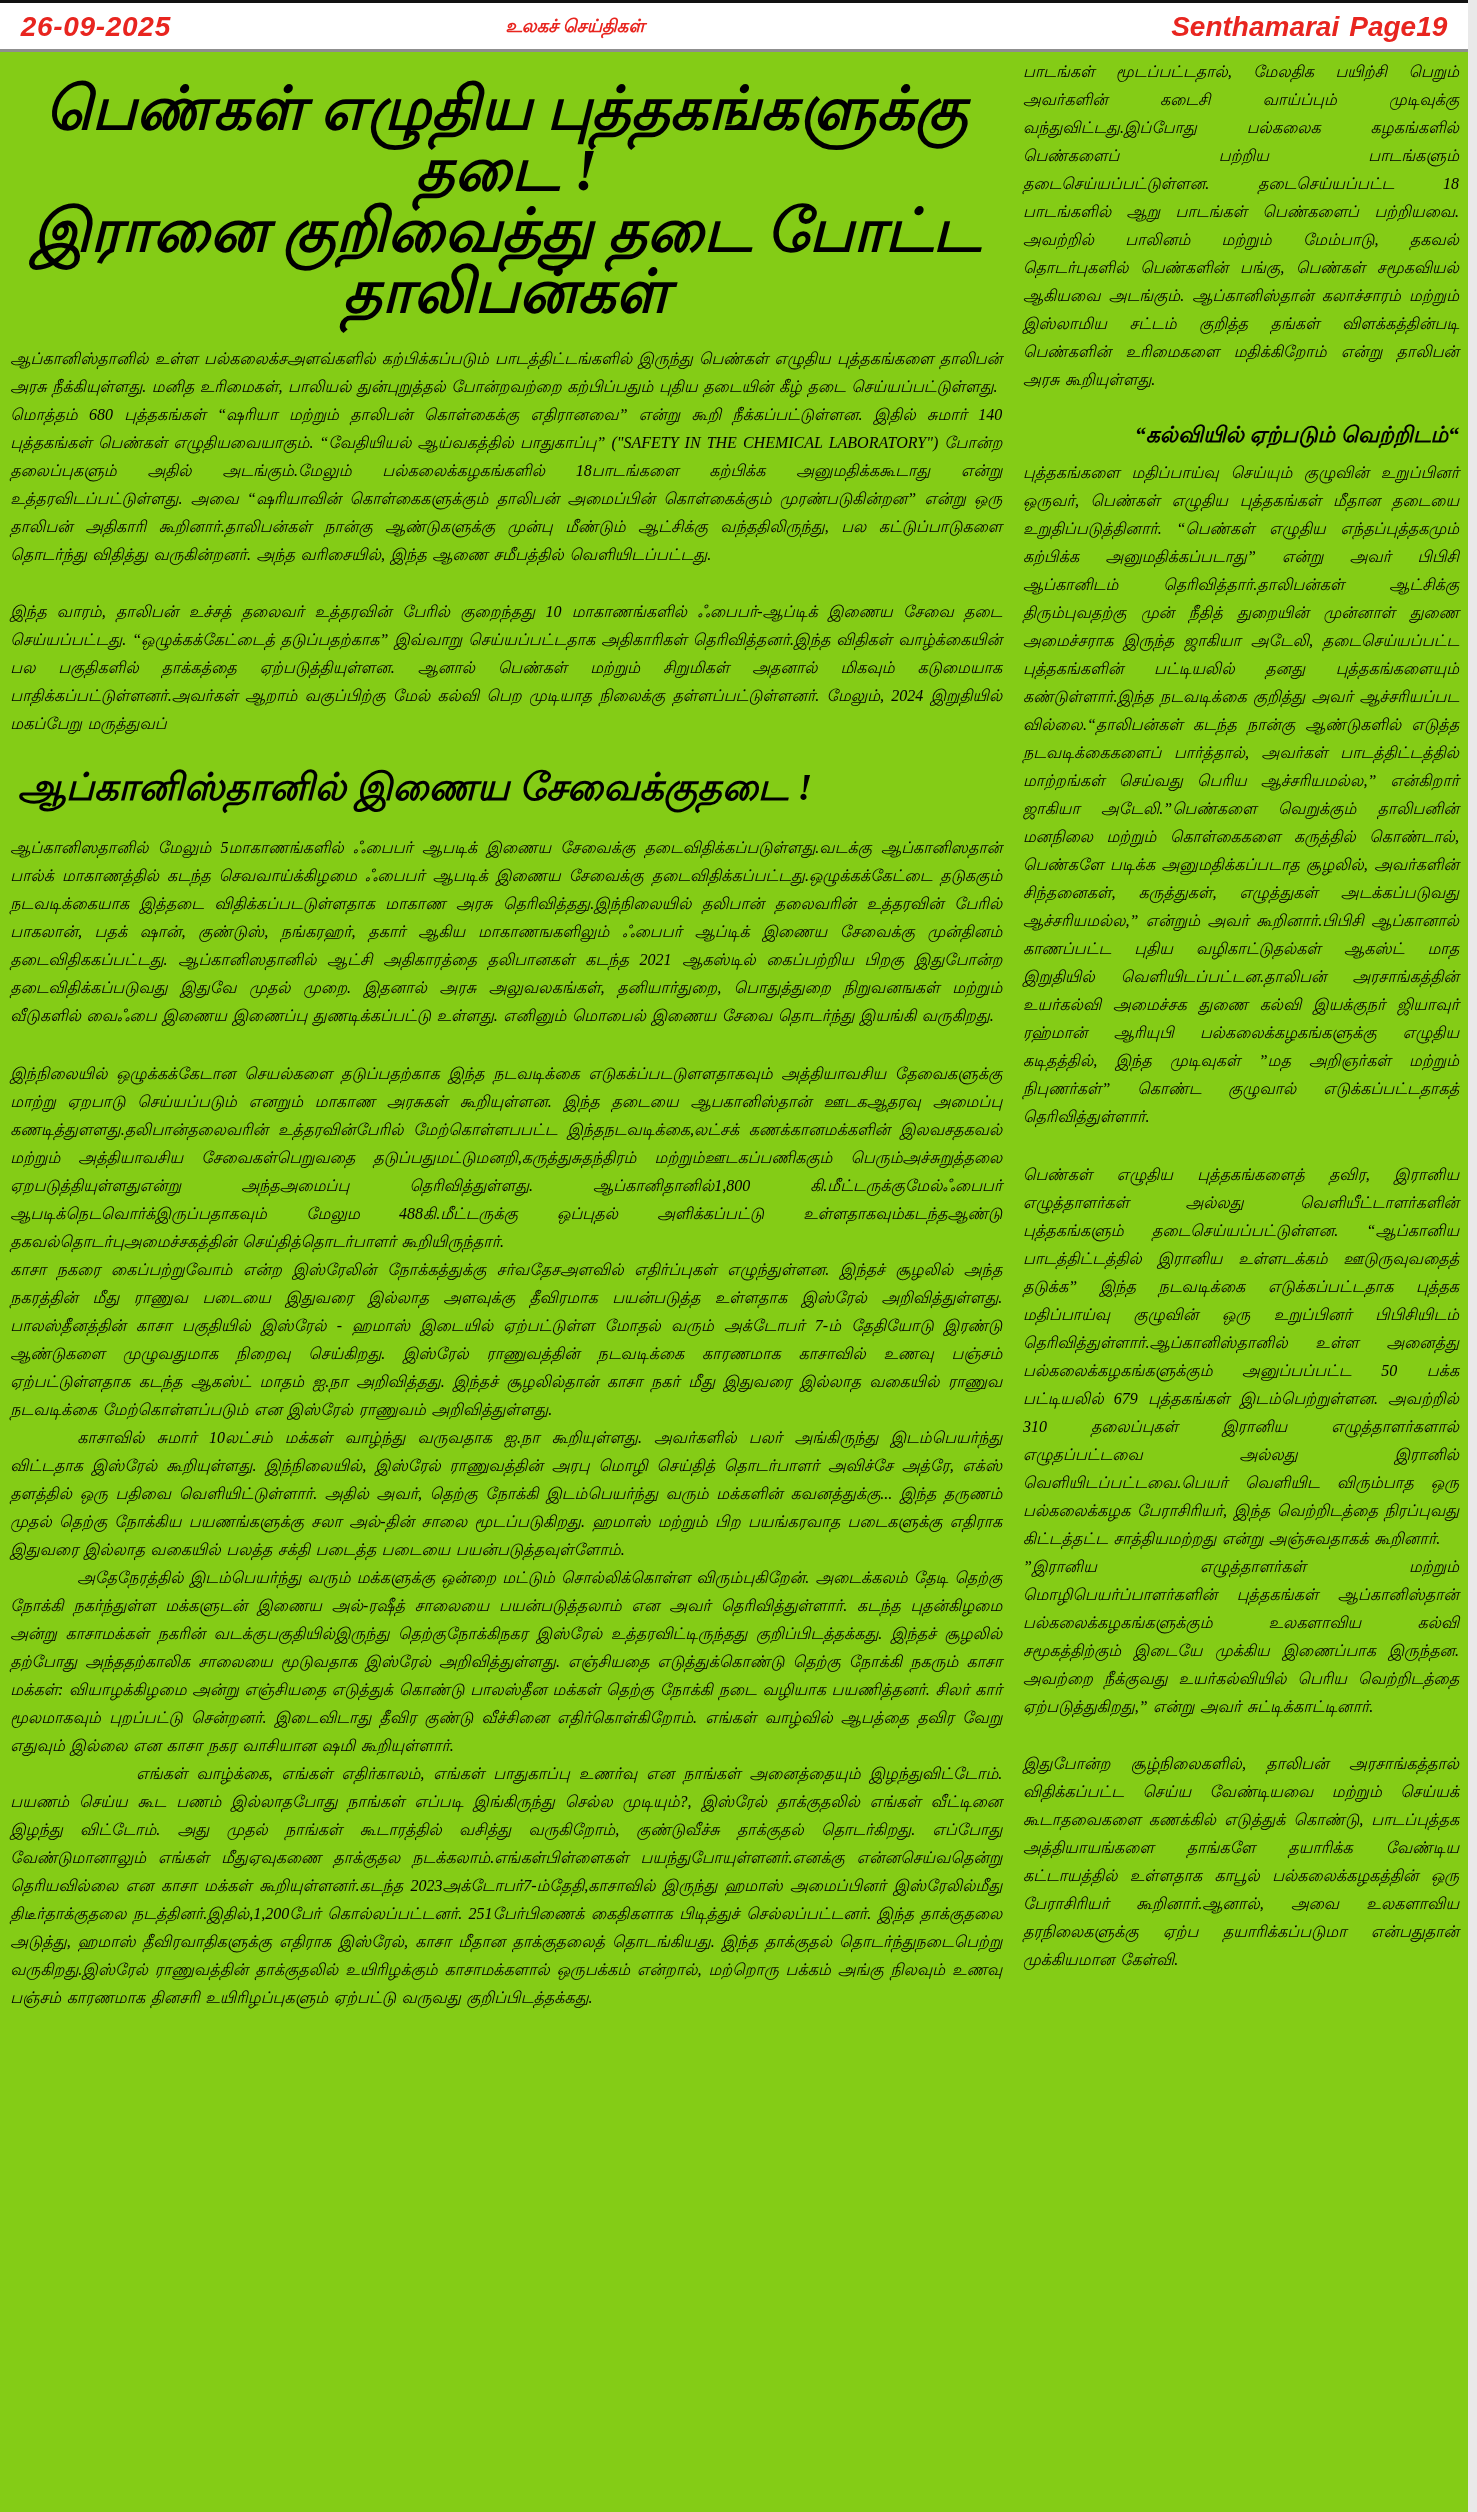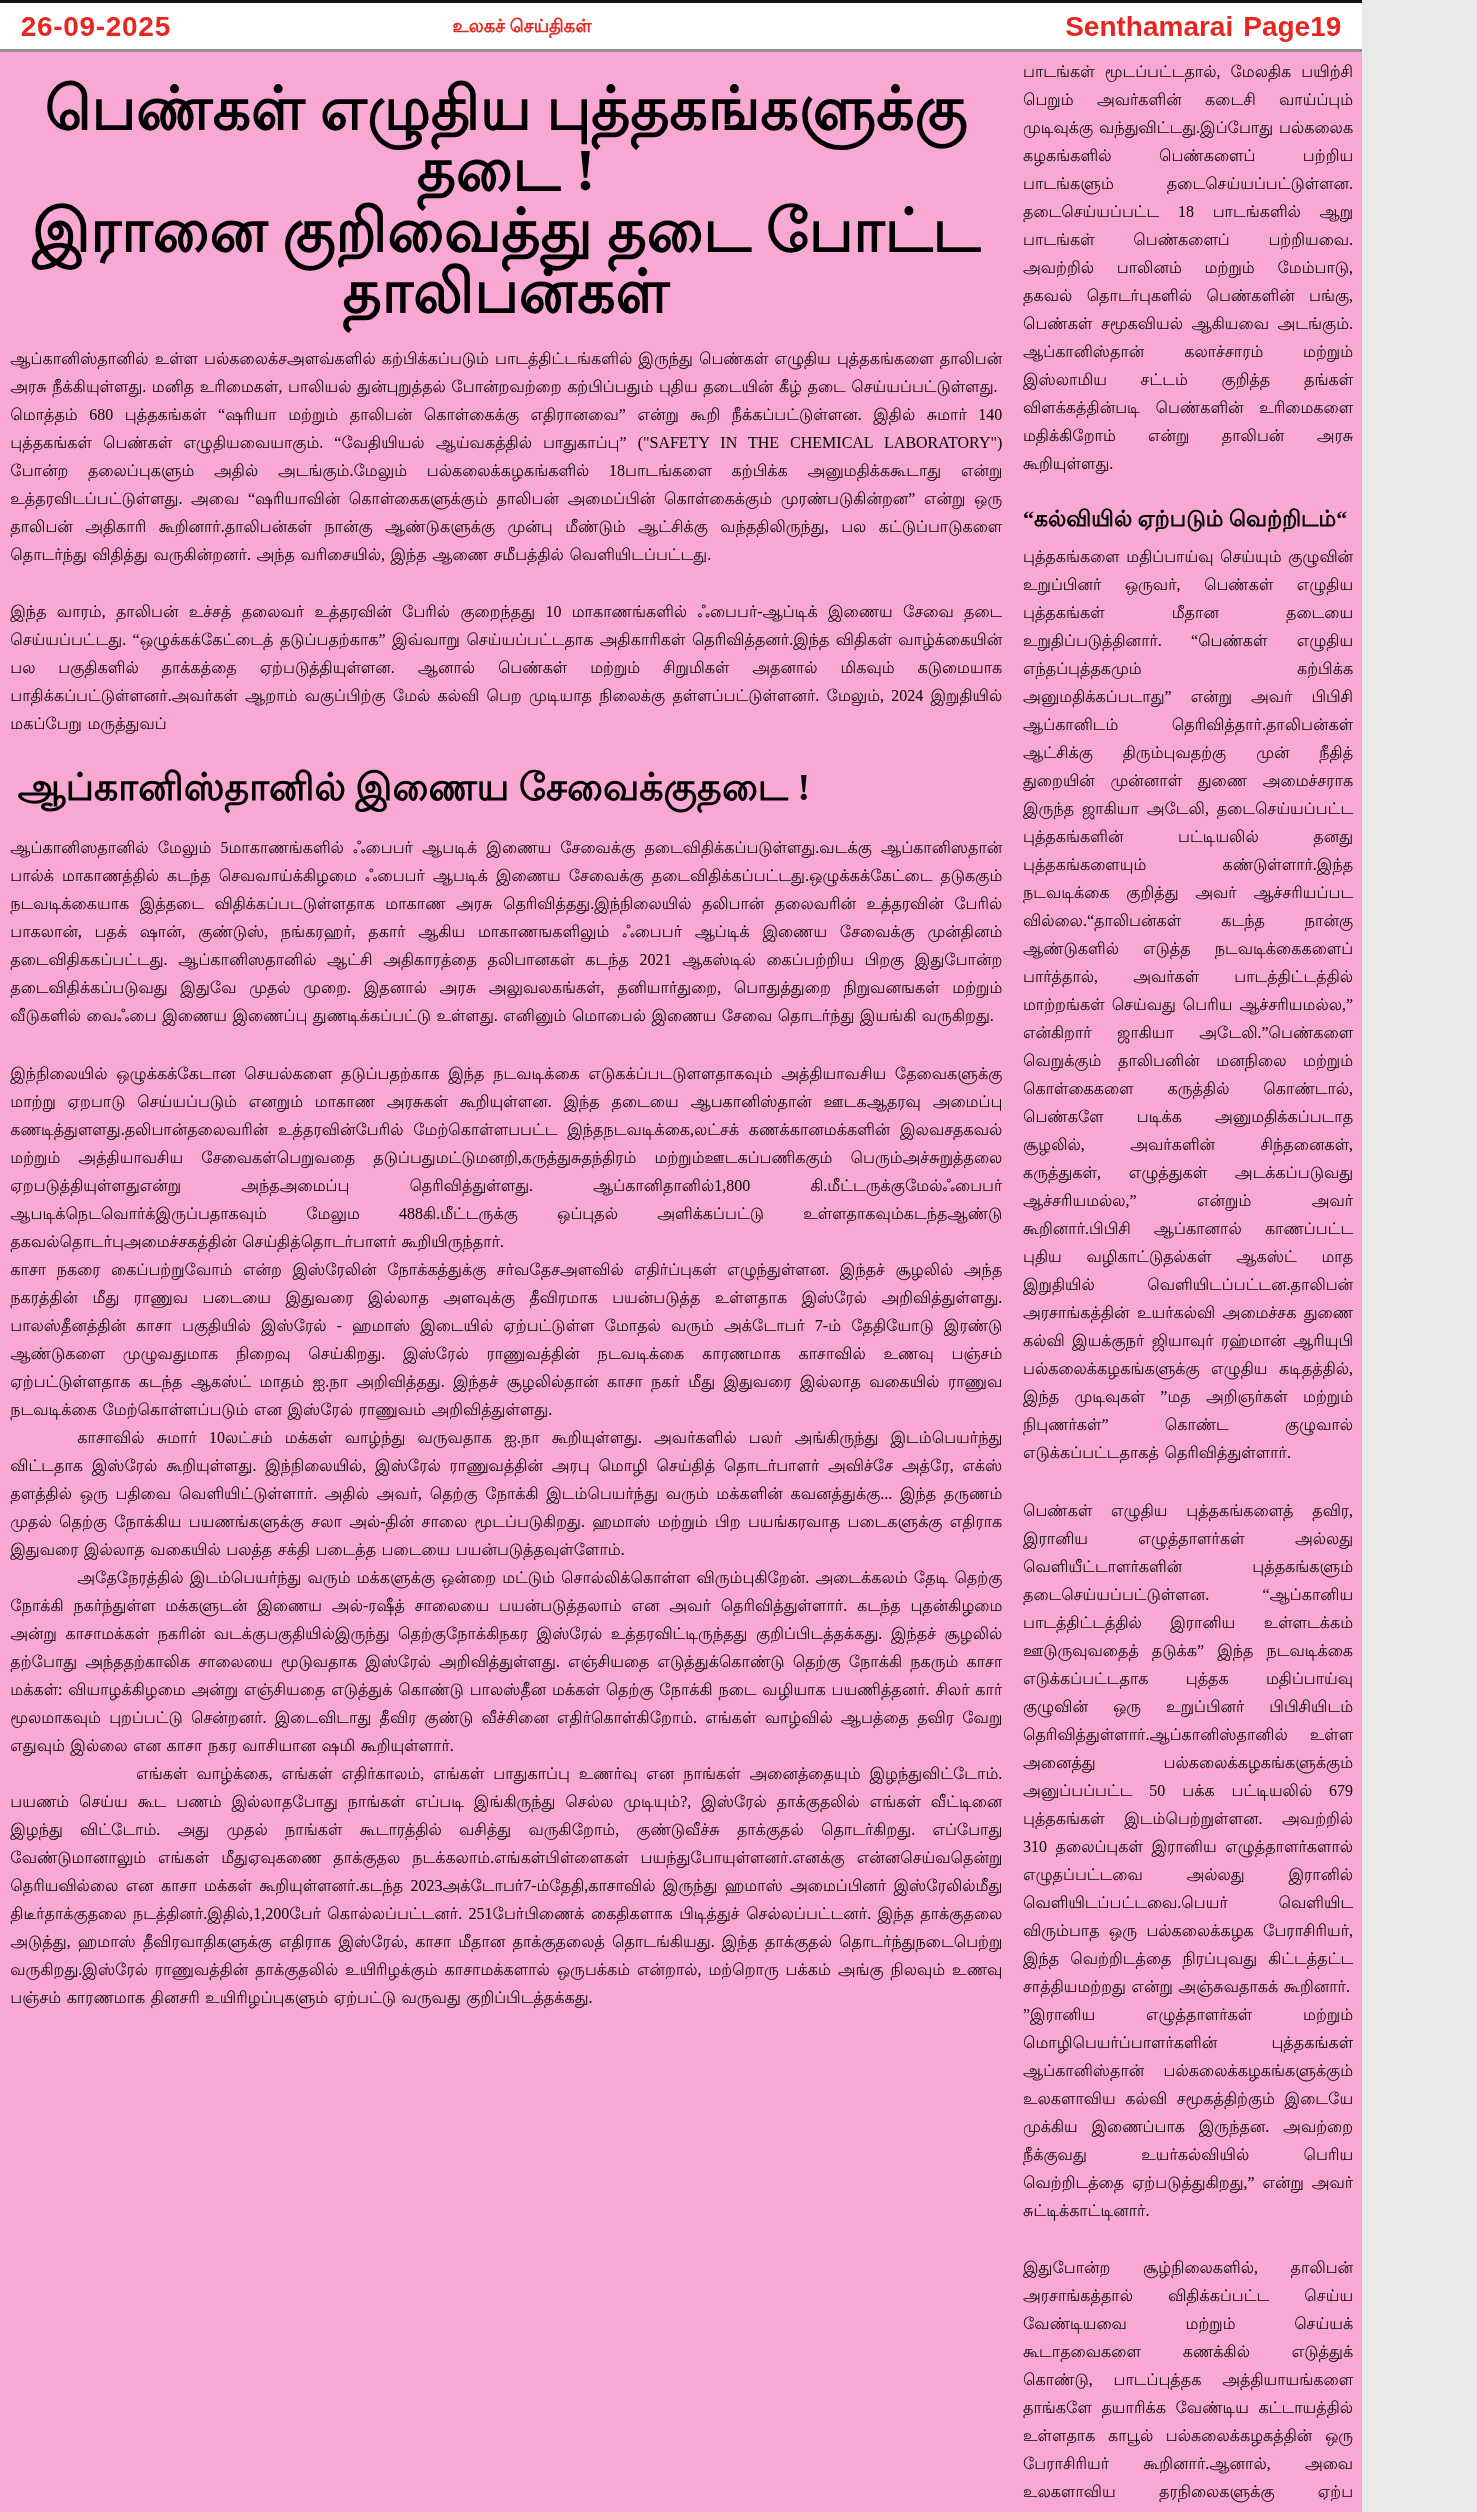--- a/index.html
+++ b/index.html
@@ -1,24 +1,25 @@
 <!DOCTYPE html>
 <html style="font-size:11.8px"><head>
 <meta charset="utf-8">
 <style>
   html,body{margin:0;padding:0;background:#e9e9e9;}
   .page{
     position:relative;
-    width:1362px;height:2512px;
-    background:#f9a8d4;
+    width:1468px;height:2512px;
+    background:#84cc16;
     font-family:"Liberation Serif", serif;
     color:#000;
     box-sizing:border-box;
     border-top:3.7px solid #111;
     overflow:hidden;
+    font-style:italic;
   }
   
   .header{
     height:49px;
     display:flex;align-items:center;justify-content:space-between;
     padding:4.4px 20.7px 1.5px 20.7px;
     border-bottom:3.7px solid #8f8f8f;
     box-sizing:border-box;
     background:#fff;
   }
@@ -61,21 +62,21 @@
     margin:20.7px 7.4px 22px 7.4px;
     letter-spacing:0px;
   }
   h2.headline-sub{
     font-size:38px;line-height:49px;
     text-align:left;font-weight:bold;
     margin:25px 7.4px 22px 7.4px;
   }
   .subhead-right{
     font-size:22px;line-height:29.6px;
-    font-weight:bold;text-align:left;
+    font-weight:bold;text-align:right;
     margin:26.6px 0 8.9px 0;
   }
 </style>
 </head>
 <body>
 
 <div class="page">
 
   <div class="header">
     <span class="h-date">26-09-2025</span>

